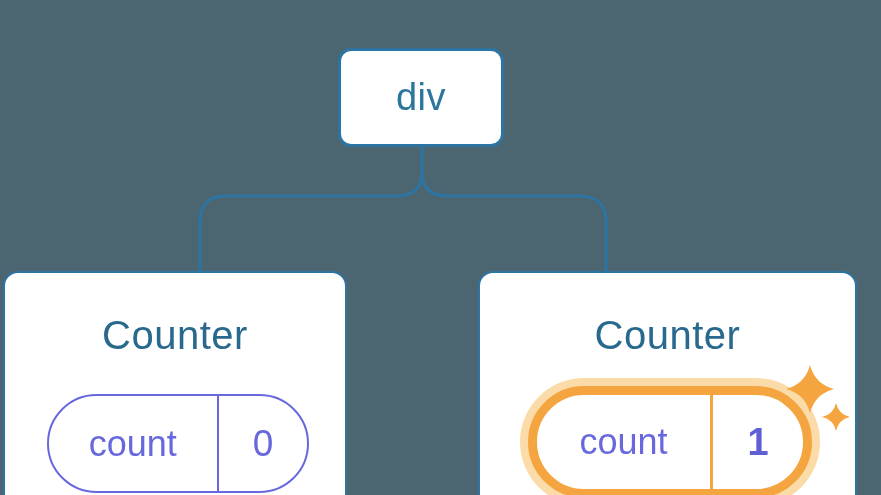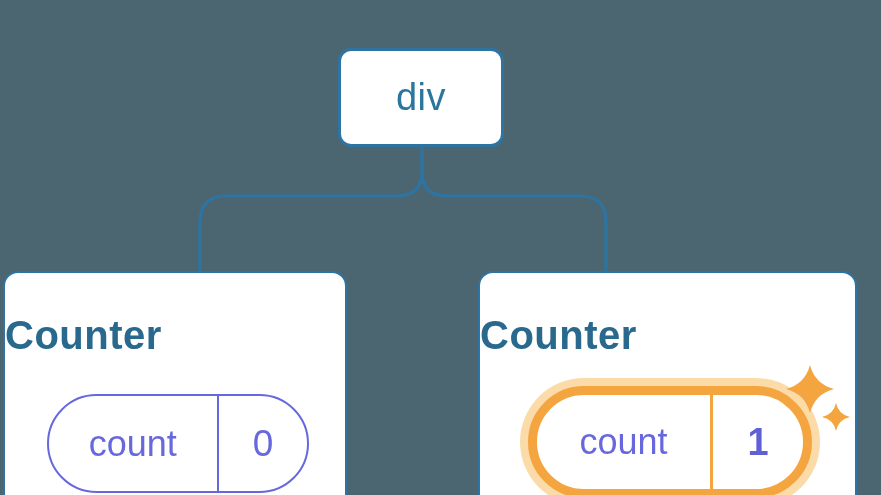--- a/index.html
+++ b/index.html
@@ -26,22 +26,22 @@
   }
   
   .card{
     position:absolute;top:227px;height:263px;
     background:#ffffff;border:2px solid #2E74A3;border-radius:15px;
     box-sizing:border-box;z-index:1;
   }
   .card-left{left:3px;width:344px;}
   .card-right{left:478px;width:379px;}
   .card-title{
-    margin-top:40px;text-align:left;
-    color:#29698D;font-size:40px;font-weight:700;letter-spacing:0.5px;
+    margin-top:40px;text-align:center;
+    color:#29698D;font-size:40px;font-weight:400;letter-spacing:0.5px;
   }
   
   .pill{
     position:absolute;left:42px;top:121px;width:262px;height:99px;
     border:2.5px solid #6868DE;border-radius:60px;
     box-sizing:border-box;display:flex;align-items:stretch;overflow:hidden;
     background:#ffffff;
   }
   .pill .cell-key{
     flex:0 0 65%;display:flex;align-items:center;justify-content:center;

